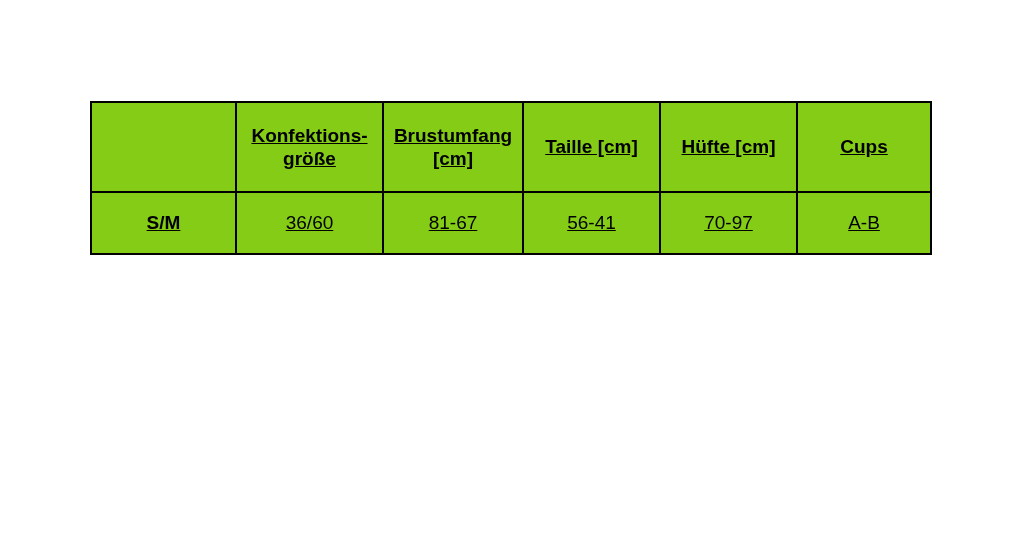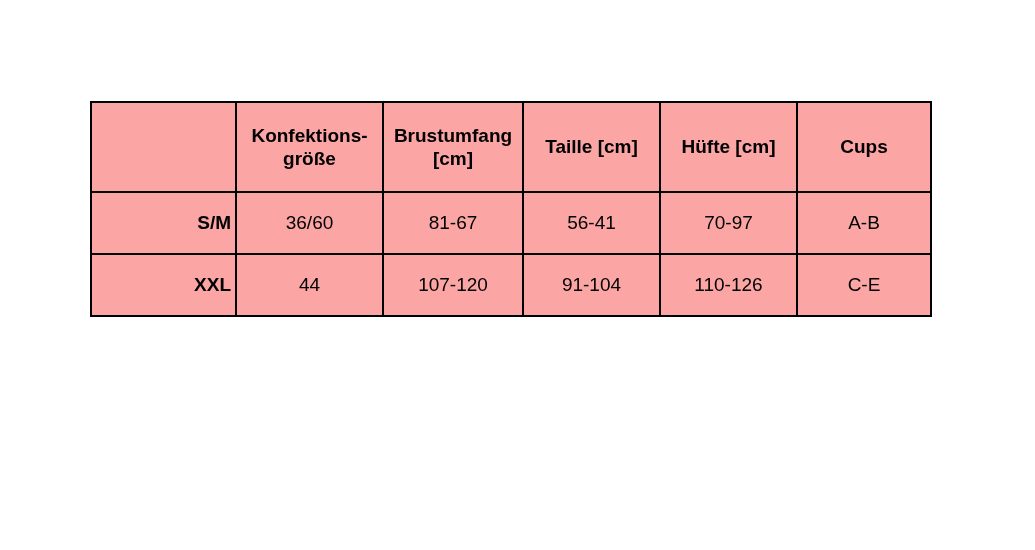--- a/index.html
+++ b/index.html
@@ -23,21 +23,22 @@
   .table-wrap {
     position: absolute;
     left: 90px;
     top: 101px;
     width: 840px;
   }
   table.size-table {
     border-collapse: collapse;
     table-layout: fixed;
     width: 840px;
-    background: #fca5a5;
+    background: #84cc16;
+    text-decoration: underline;
   }
   table.size-table th,
   table.size-table td {
     border: 2px solid #000000;
     text-align: center;
     vertical-align: middle;
     font-size: 19px;
     line-height: 1.22;
     padding: 6px 4px;
     color: #000000;
@@ -45,21 +46,20 @@
   table.size-table thead th {
     font-weight: bold;
     height: 76px;
   }
   table.size-table tbody td {
     font-weight: normal;
     height: 48px;
   }
   table.size-table tbody td.rowhead {
     font-weight: bold;
-    text-align: right;
   }
   
   col.c0 { width: 145px; }
   col.c1 { width: 147px; }
   col.c2 { width: 140px; }
   col.c3 { width: 137px; }
   col.c4 { width: 137px; }
   col.c5 { width: 134px; }
 </style>
 </head>
@@ -88,24 +88,16 @@
       </thead>
       <tbody>
         <tr>
           <td class="rowhead">S/M</td>
           <td>36/60</td>
           <td>81-67</td>
           <td>56-41</td>
           <td>70-97</td>
           <td>A-B</td>
         </tr>
-        <tr>
-          <td class="rowhead">XXL</td>
-          <td>44</td>
-          <td>107-120</td>
-          <td>91-104</td>
-          <td>110-126</td>
-          <td>C-E</td>
-        </tr>
       </tbody>
     </table>
   </div>
 </div>
 
 </body></html>

